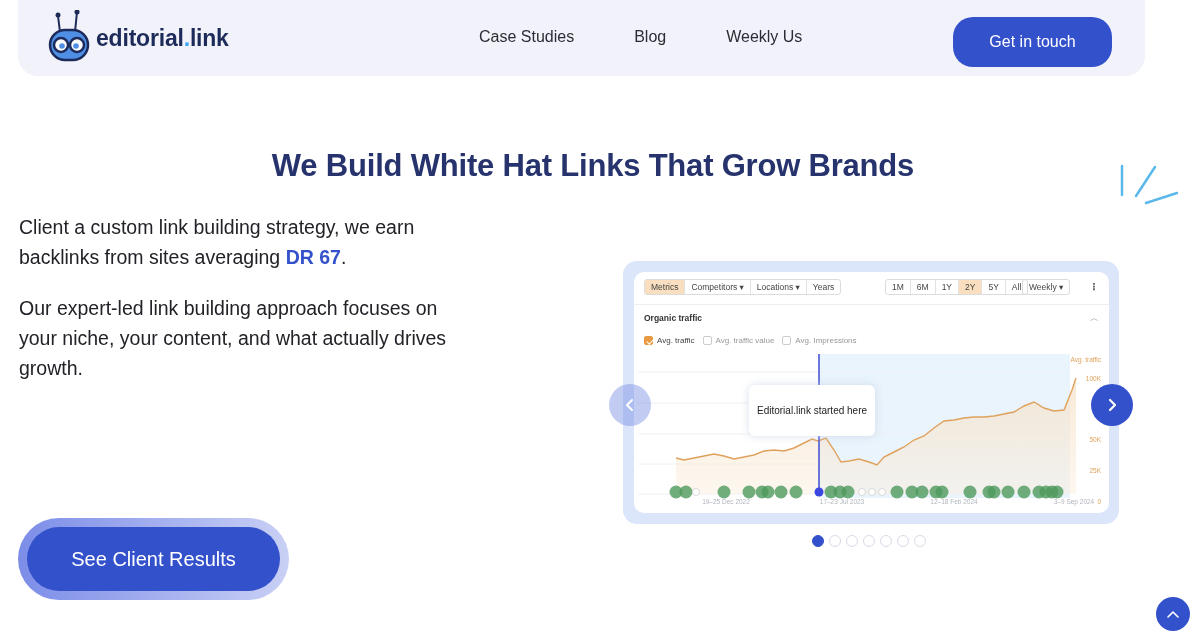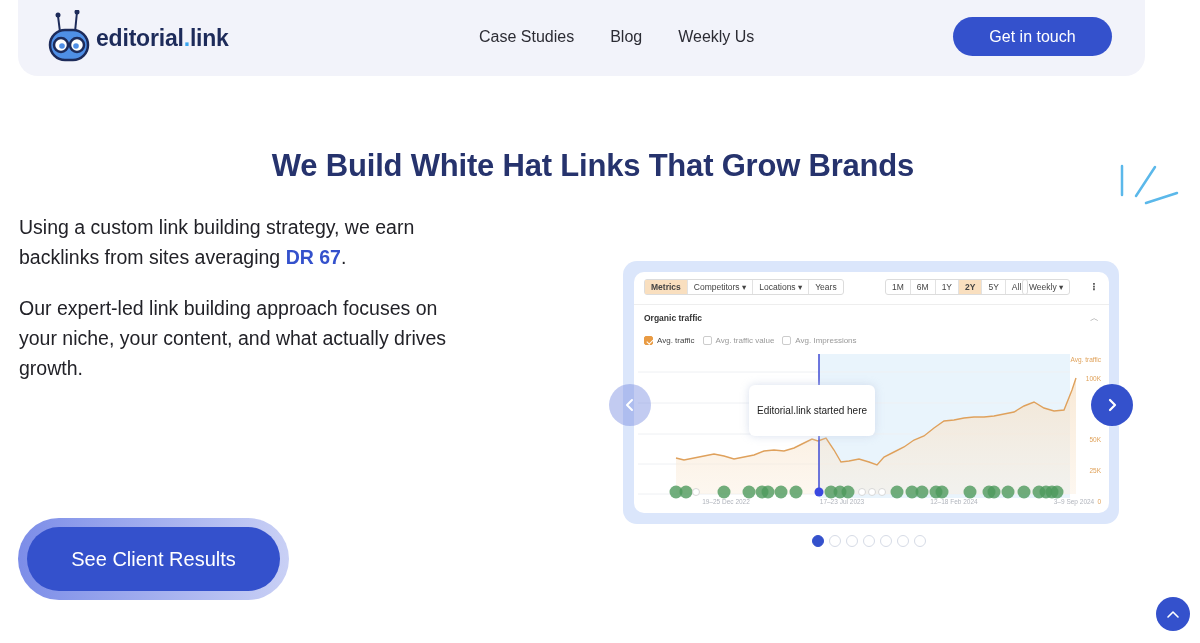--- a/index.html
+++ b/index.html
@@ -1,36 +1,36 @@
 <!DOCTYPE html>
 <html><head>
 <meta charset="utf-8">
 <style>
   * { box-sizing: border-box; margin: 0; padding: 0; }
   html, body { width: 1200px; height: 643px; overflow: hidden; background: #ffffff; font-family: "Liberation Sans", "DejaVu Sans", sans-serif; color: #1f1f24; }
   .nav { position: absolute; left: 18px; top: -10px; width: 1127px; height: 86px; background: #f2f3fa; border-radius: 0 0 20px 20px; }
   .logo { position: absolute; left: 48px; top: 10px; display: flex; align-items: flex-end; }
   .logo-text { font-weight: 700; font-size: 23px; color: #1d2b5a; margin-left: 6px; margin-bottom: 10px; letter-spacing: -0.2px; }
   .logo-text .dot { color: #3aa6f0; }
-  .nav-links { position: absolute; left: 479px; top: 28px; display: flex; gap: 36px; font-size: 16px; color: #2c2c34; }
+  .nav-links { position: absolute; left: 479px; top: 28px; display: flex; gap: 60px; font-size: 16px; color: #2c2c34; }
   .nav-links span { cursor: pointer; }
-  .cta { position: absolute; left: 953px; top: 17px; width: 159px; height: 39px; background: #3451cc; color: #fff; border-radius: 20px; font-size: 16px; display: flex; align-items: center; justify-content: center; cursor: pointer; }
+  .cta { position: absolute; left: 953px; top: 17px; width: 159px; height: 50px; background: #3451cc; color: #fff; border-radius: 20px; font-size: 16px; display: flex; align-items: center; justify-content: center; cursor: pointer; }
   .hero-title { position: absolute; left: 0; width: 1162px; top: 148px; text-align: center; font-size: 31px; font-weight: 700; color: #26336d; letter-spacing: -0.2px; margin-left: 12px; }
   .sparks { position: absolute; left: 1115px; top: 158px; }
   .copy { position: absolute; left: 19px; top: 212px; width: 450px; font-size: 19.5px; line-height: 30px; color: #222228; }
   .copy p { margin-bottom: 21px; }
   .copy .hl { color: #3451cc; font-weight: 700; }
   .client-btn-outer { position: absolute; left: 18px; top: 518px; width: 271px; height: 82px; border-radius: 41px; background: linear-gradient(90deg, #7c8de8 0%, #c9d0f5 100%); }
   .client-btn { position: absolute; left: 9px; top: 9px; width: 253px; height: 64px; border-radius: 32px; background: #3451cc; color: #fff; font-size: 20px; display: flex; align-items: center; justify-content: center; cursor: pointer; }
   .slider-frame { position: absolute; left: 623px; top: 261px; width: 496px; height: 263px; background: #dbe6fb; border-radius: 14px; }
   .card { position: absolute; left: 634px; top: 272px; width: 475px; height: 241px; background: #fff; border-radius: 10px; overflow: hidden; }
   .tb { position: absolute; top: 7px; display: flex; border: 1px solid #dcdcdc; border-radius: 3px; font-size: 8.5px; color: #444; height: 16px; }
   .tb span { padding: 0 6px; display: flex; align-items: center; border-right: 1px solid #e2e2e2; white-space: nowrap; }
   .tb span:last-child { border-right: none; }
-  .tb .act { background: #f9dfbf; font-weight: bold; }
+  .tb .act { background: #f9dfbf; }
   .kebab { position: absolute; left: 455px; top: 9px; font-size: 10px; color: #555; font-weight: 700; }
   .sep { position: absolute; left: 0; right: 0; top: 32px; border-top: 1px solid #eee; }
   .ot { position: absolute; left: 10px; top: 41px; font-size: 8.5px; font-weight: 700; color: #333; }
   .caret { position: absolute; left: 456px; top: 40px; font-size: 9px; color: #999; }
   .legend { position: absolute; left: 10px; top: 64px; display: flex; gap: 8px; font-size: 8px; color: #999; align-items: center; }
   .legend .it { display: flex; align-items: center; gap: 4px; }
   .cb { width: 9px; height: 9px; border: 1px solid #ccc; border-radius: 2px; display: inline-block; }
   .cb.on { background: #e99b43; border-color: #e99b43; position: relative; }
   .cb.on::after { content: ""; position: absolute; left: 2.5px; top: 0.5px; width: 2.5px; height: 5px; border: solid #fff; border-width: 0 1.3px 1.3px 0; transform: rotate(45deg); }
   .chart-svg { position: absolute; left: 0; top: 78px; }
@@ -74,21 +74,21 @@
 
 <h1 class="hero-title">We Build White Hat Links That Grow Brands</h1>
 
 <svg class="sparks" width="70" height="50" viewBox="0 0 70 50">
   <line x1="7" y1="8" x2="7" y2="37" stroke="#5bb8ea" stroke-width="2.5" stroke-linecap="round"></line>
   <line x1="40" y1="9" x2="21" y2="38" stroke="#5bb8ea" stroke-width="2.5" stroke-linecap="round"></line>
   <line x1="31" y1="45" x2="62" y2="35" stroke="#5bb8ea" stroke-width="2.5" stroke-linecap="round"></line>
 </svg>
 
 <div class="copy">
-  <p><span>Using a custom link building strategy, we earn backlinks from sites averaging </span><span class="hl">DR 67</span><span>.</span></p>
+  <p><span>Client a custom link building strategy, we earn backlinks from sites averaging </span><span class="hl">DR 67</span><span>.</span></p>
   <p>Our expert-led link building approach focuses on your niche, your content, and what actually drives growth.</p>
 </div>
 
 <div class="client-btn-outer">
   <div class="client-btn">See Client Results</div>
 </div>
 
 <div class="slider-frame"></div>
 
 <div class="card">

